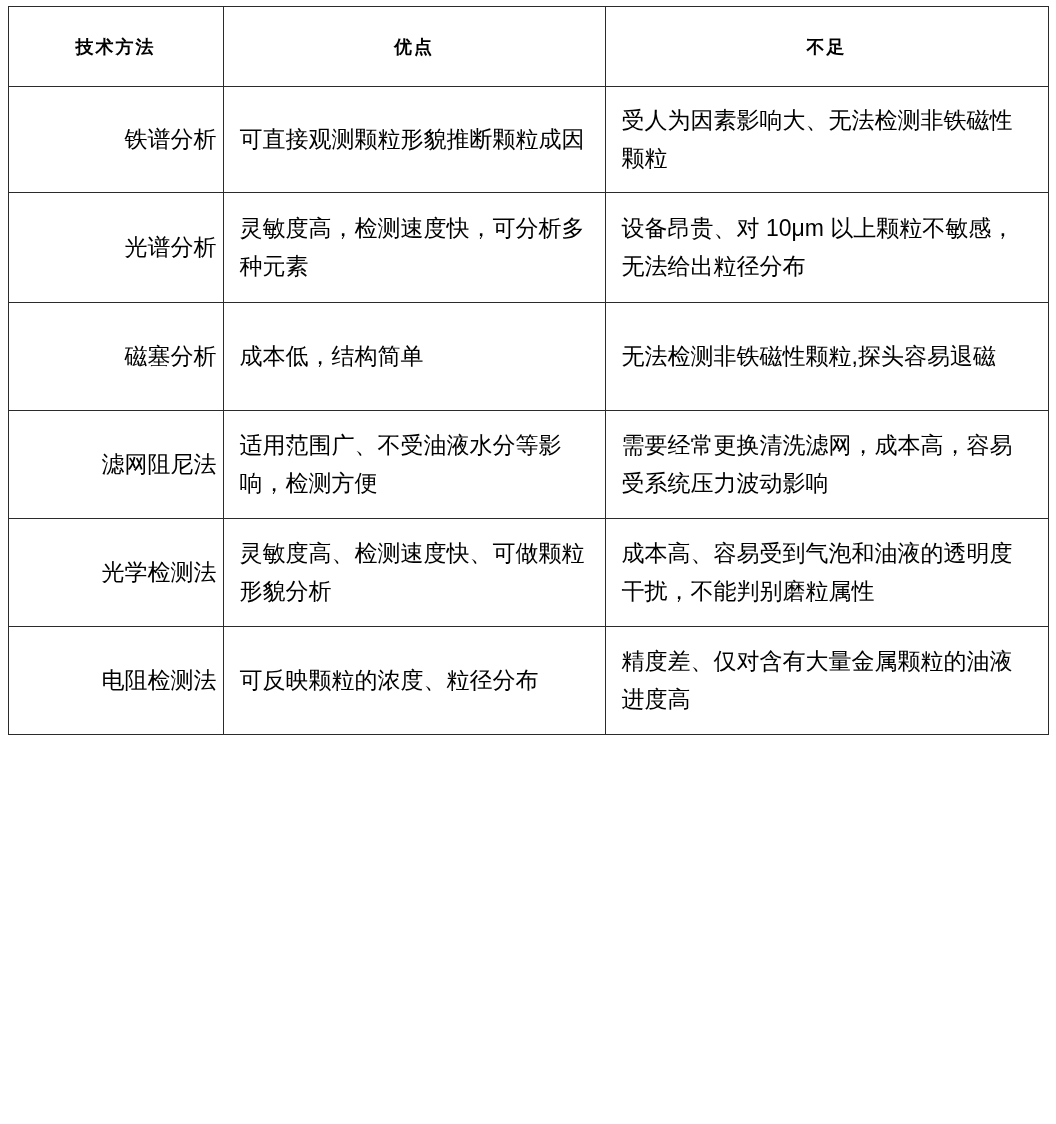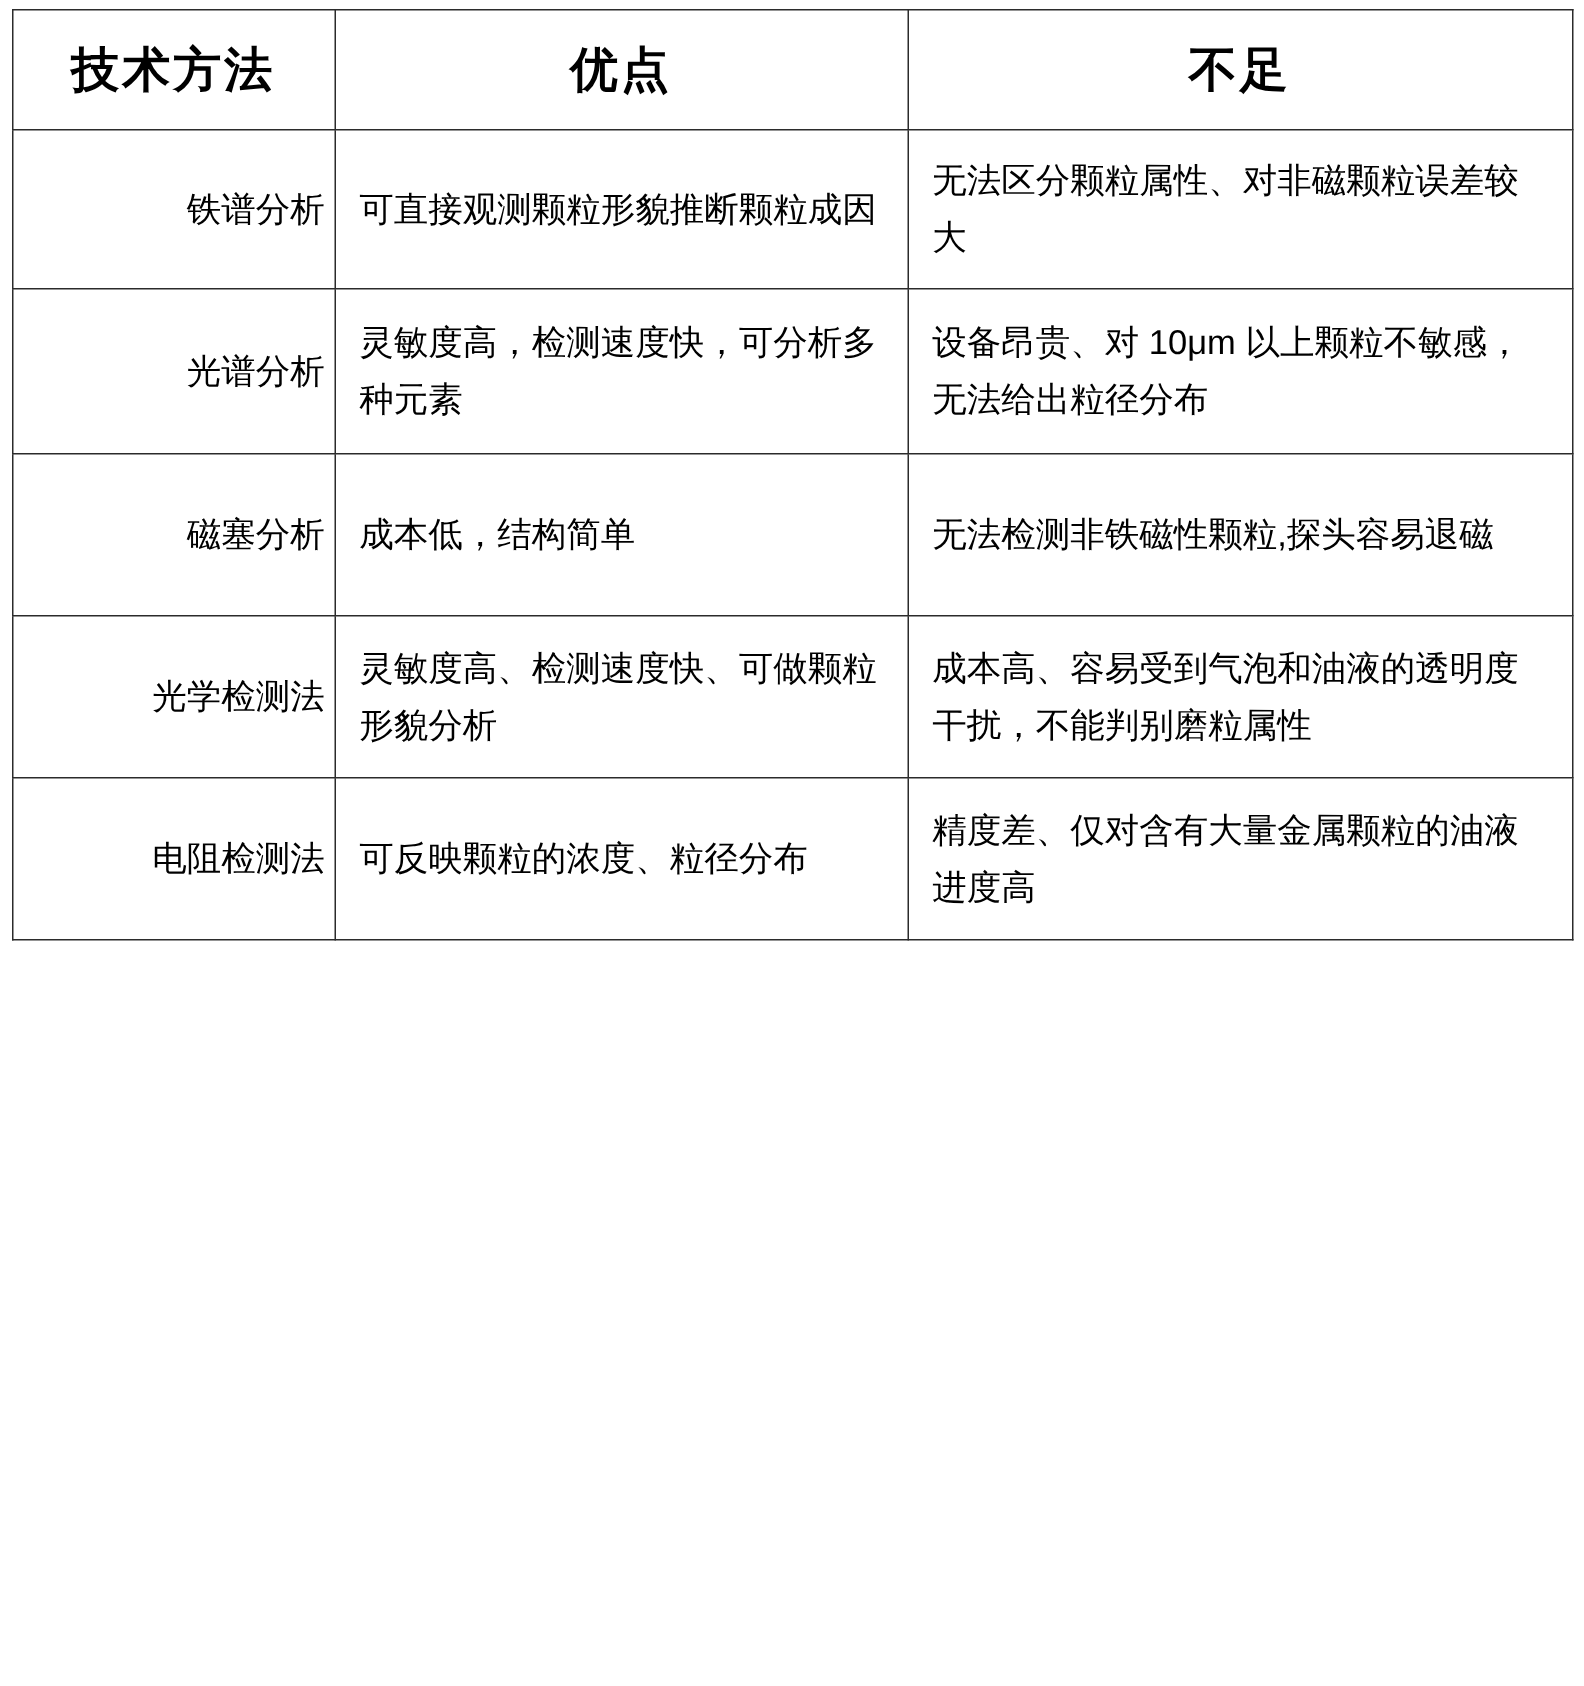--- a/index.html
+++ b/index.html
@@ -33,21 +33,21 @@
 
   table.tech-table th,
   table.tech-table td {
     border: 1px solid #2b2b2b;
     vertical-align: middle;
     box-sizing: border-box;
   }
   table.tech-table th {
     text-align: center;
     font-weight: bold;
-    font-size: 32px;
+    font-size: 18px;
     letter-spacing: 2px;
     height: 80px;
     padding: 6px 8px;
   }
   table.tech-table td.method {
     text-align: right;
     font-size: 23px;
     padding: 10px 6px;
     line-height: 1.5;
   }
@@ -82,31 +82,36 @@
       <tr>
         <th>技术方法</th>
         <th>优点</th>
         <th>不足</th>
       </tr>
     </thead>
     <tbody>
       <tr class="r0">
         <td class="method">铁谱分析</td>
         <td class="text">可直接观测颗粒形貌推断颗粒成因</td>
-        <td class="text">无法区分颗粒属性、对非磁颗粒误差较大</td>
+        <td class="text">受人为因素影响大、无法检测非铁磁性颗粒</td>
       </tr>
       <tr class="r1">
         <td class="method">光谱分析</td>
         <td class="text">灵敏度高，检测速度快，可分析多种元素</td>
         <td class="text">设备昂贵、对 10μm 以上颗粒不敏感，无法给出粒径分布</td>
       </tr>
       <tr class="r2">
         <td class="method">磁塞分析</td>
         <td class="text">成本低，结构简单</td>
         <td class="text">无法检测非铁磁性颗粒,探头容易退磁</td>
+      </tr>
+      <tr class="r3">
+        <td class="method">滤网阻尼法</td>
+        <td class="text">适用范围广、不受油液水分等影响，检测方便</td>
+        <td class="text">需要经常更换清洗滤网，成本高，容易受系统压力波动影响</td>
       </tr>
       <tr class="r4">
         <td class="method">光学检测法</td>
         <td class="text">灵敏度高、检测速度快、可做颗粒形貌分析</td>
         <td class="text">成本高、容易受到气泡和油液的透明度干扰，不能判别磨粒属性</td>
       </tr>
       <tr class="r6">
         <td class="method">电阻检测法</td>
         <td class="text">可反映颗粒的浓度、粒径分布</td>
         <td class="text">精度差、仅对含有大量金属颗粒的油液进度高</td>

